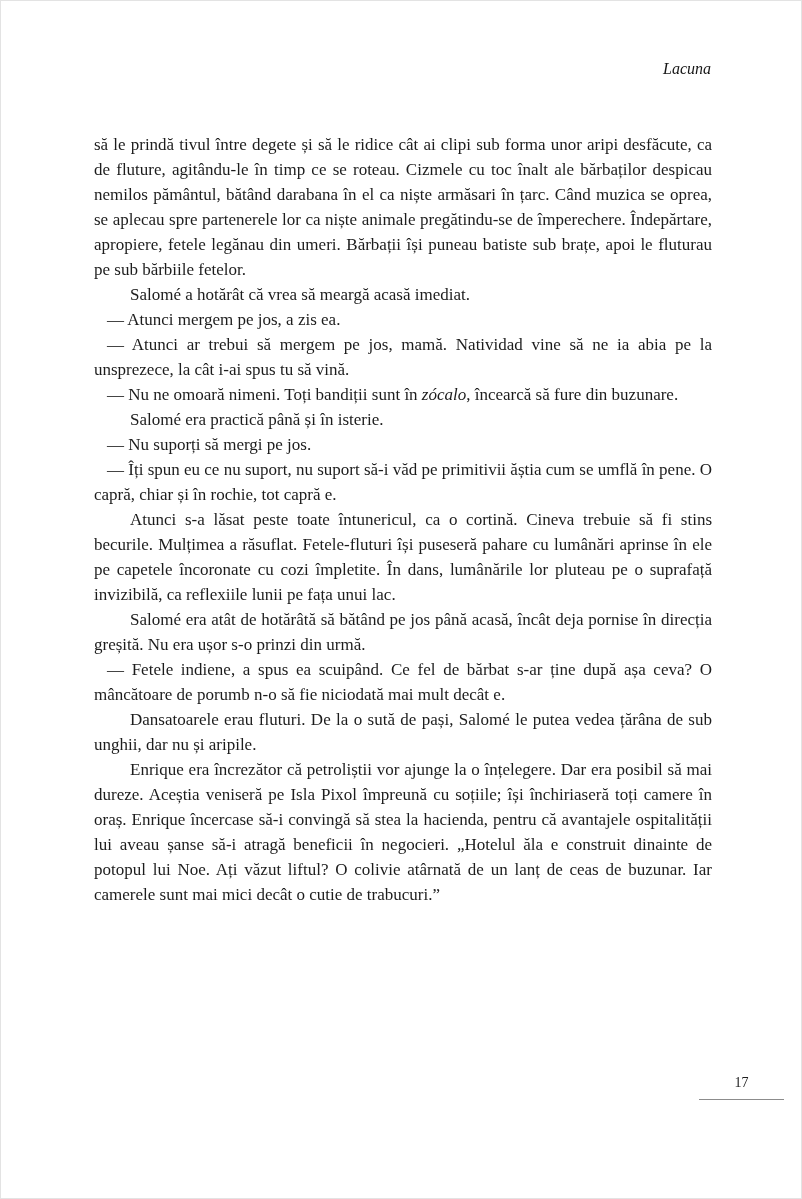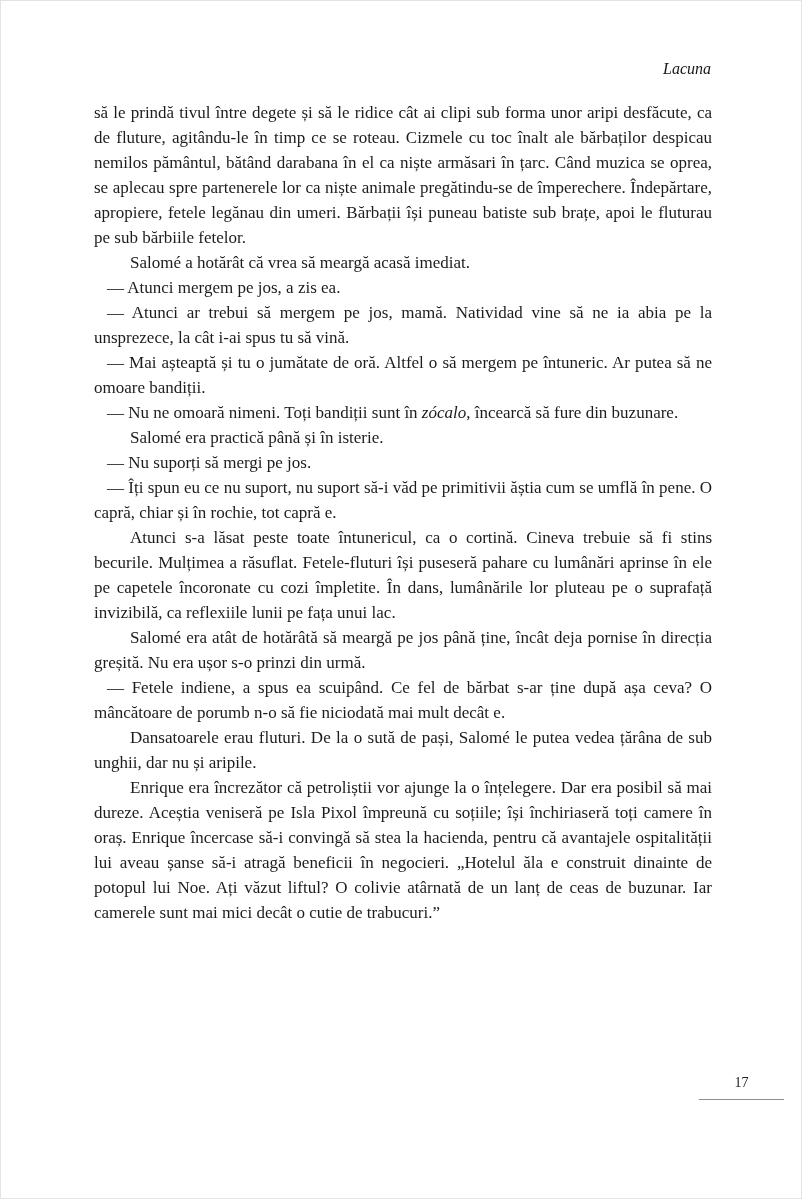--- a/index.html
+++ b/index.html
@@ -33,21 +33,21 @@
     top: 99px;
     left: 93px;
     width: 618px;
   }
   .para {
     font-size: 17px;
     line-height: 25px;
     text-align: justify;
     color: #1c1c1c;
   }
-  .flush    { text-indent: 0; }
+  .flush    { text-indent: 0; margin-top: 32px; }
   .indent   { text-indent: 36px; }
   .dialogue { text-indent: 13px; }
   .section-gap { }
   .para em { font-style: italic; }
   .footer {
     position: absolute;
     top: 1072px;
     right: 17px;
     width: 85px;
     text-align: center;
@@ -71,27 +71,26 @@
 
   <div class="running-header">
     <span>Lacuna</span>
   </div>
 
   <div class="text-block">
     <p class="para flush">să le prindă tivul între degete și să le ridice cât ai clipi sub forma unor aripi desfăcute, ca de fluture, agitându-le în timp ce se roteau. Cizmele cu toc înalt ale bărbaților despicau nemilos pământul, bătând darabana în el ca niște armăsari în țarc. Când muzica se oprea, se aplecau spre partenerele lor ca niște animale pregătindu-se de împerechere. Îndepărtare, apropiere, fetele legănau din umeri. Bărbații își puneau batiste sub brațe, apoi le fluturau pe sub bărbiile fetelor.</p>
     <p class="para indent">Salomé a hotărât că vrea să meargă acasă imediat.</p>
     <p class="para dialogue">— Atunci mergem pe jos, a zis ea.</p>
     <p class="para dialogue">— Atunci ar trebui să mergem pe jos, mamă. Natividad vine să ne ia abia pe la unsprezece, la cât i-ai spus tu să vină.</p>
-    <p class="para dialogue">— Mai așteaptă și tu o jumătate de oră. Altfel o să mergem pe întuneric. Ar putea să ne omoare bandiții.</p>
     <p class="para dialogue"><span>— Nu ne omoară nimeni. Toți bandiții sunt în </span><em>zócalo</em><span>, încearcă să fure din buzunare.</span></p>
     <p class="para indent">Salomé era practică până și în isterie.</p>
     <p class="para dialogue">— Nu suporți să mergi pe jos.</p>
     <p class="para dialogue">— Îți spun eu ce nu suport, nu suport să-i văd pe primitivii ăștia cum se umflă în pene. O capră, chiar și în rochie, tot capră e.</p>
     <p class="para indent">Atunci s-a lăsat peste toate întunericul, ca o cortină. Cineva trebuie să fi stins becurile. Mulțimea a răsuflat. Fetele-fluturi își puseseră pahare cu lumânări aprinse în ele pe capetele încoronate cu cozi împletite. În dans, lumânările lor pluteau pe o suprafață invizibilă, ca reflexiile lunii pe fața unui lac.</p>
-    <p class="para indent">Salomé era atât de hotărâtă să meargă pe jos până ține, încât deja pornise în direcția greșită. Nu era ușor s-o prinzi din urmă.</p>
+    <p class="para indent">Salomé era atât de hotărâtă să bătând pe jos până acasă, încât deja pornise în direcția greșită. Nu era ușor s-o prinzi din urmă.</p>
     <p class="para dialogue">— Fetele indiene, a spus ea scuipând. Ce fel de bărbat s-ar ține după așa ceva? O mâncătoare de porumb n-o să fie niciodată mai mult decât e.</p>
     <p class="para indent">Dansatoarele erau fluturi. De la o sută de pași, Salomé le putea vedea țărâna de sub unghii, dar nu și aripile.</p>
     <p class="para indent section-gap">Enrique era încrezător că petroliștii vor ajunge la o înțelegere. Dar era posibil să mai dureze. Aceștia veniseră pe Isla Pixol împreună cu soțiile; își închiriaseră toți camere în oraș. Enrique încercase să-i convingă să stea la hacienda, pentru că avantajele ospitalității lui aveau șanse să-i atragă beneficii în negocieri. „Hotelul ăla e construit dinainte de potopul lui Noe. Ați văzut liftul? O colivie atârnată de un lanț de ceas de buzunar. Iar camerele sunt mai mici decât o cutie de trabucuri.”</p>
   </div>
 
   <div class="footer">
     <div class="page-number">17</div>
     <div class="footer-rule"></div>
   </div>
 

